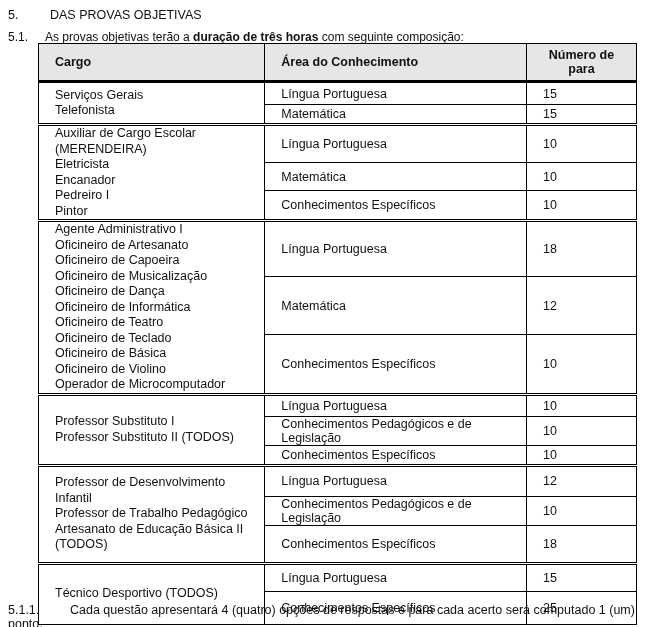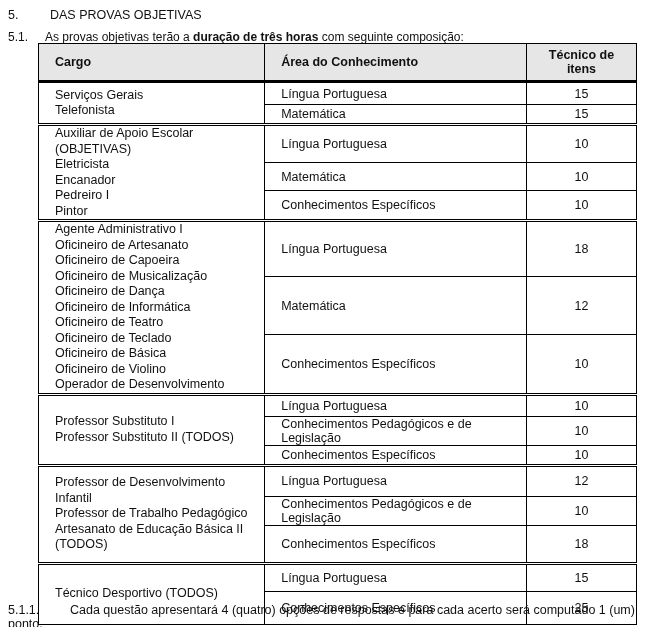--- a/index.html
+++ b/index.html
@@ -21,60 +21,60 @@
   table.comp td, table.comp th {
     border: 1px solid #000; padding: 0 16px; vertical-align: middle;
   }
   table.comp th {
     background: #e6e6e6; font-weight: bold; text-align: left; height: 36px;
     border-bottom: 3px solid #000;
   }
   table.comp th.num-col { text-align: center; line-height: 14px; }
   table.comp td.cargo { width: 216px; line-height: 15.5px; }
   table.comp td.area { width: 262px; }
-  table.comp td.count { width: 84px; text-align: center; }
+  table.comp td.count { width: 84px; text-align: left; }
   tr.group-start td { border-top: 3px double #000; }
   tr.group-first td { border-top: 3px solid #000; }
   .cargo-line { display: block; }
 </style>
 </head>
 <body>
 
 <div class="heading">
   <span class="num">5.</span><span>DAS PROVAS OBJETIVAS</span>
 </div>
 
 <div class="intro">
   <span class="num">5.1.</span><span>As provas objetivas terão a </span><b>duração de três horas</b><span> com seguinte composição:</span>
 </div>
 
 <table class="comp">
   <thead>
     <tr>
       <th>Cargo</th>
       <th>Área do Conhecimento</th>
-      <th class="num-col">Técnico de itens</th>
+      <th class="num-col">Número de para</th>
     </tr>
   </thead>
   <tbody id="tbody">
       <tr class="group-first" style="height: 23px; margin-top: 20px;">
         <td class="cargo" rowspan="2">
           <span class="cargo-line">Serviços Gerais</span>
           <span class="cargo-line">Telefonista</span>
         </td>
         <td class="area">Língua Portuguesa</td>
         <td class="count">15</td>
       </tr>
       <tr style="height: 20px;">
         <td class="area">Matemática</td>
         <td class="count">15</td>
       </tr>
       <tr class="group-start" style="height: 31px;">
         <td class="cargo" rowspan="3">
-          <span class="cargo-line">Auxiliar de Apoio Escolar (OBJETIVAS)</span>
+          <span class="cargo-line">Auxiliar de Cargo Escolar (MERENDEIRA)</span>
           <span class="cargo-line">Eletricista</span>
           <span class="cargo-line">Encanador</span>
           <span class="cargo-line">Pedreiro I</span>
           <span class="cargo-line">Pintor</span>
         </td>
         <td class="area">Língua Portuguesa</td>
         <td class="count">10</td>
       </tr>
       <tr style="height: 23px;">
         <td class="area">Matemática</td>
@@ -89,21 +89,21 @@
           <span class="cargo-line">Agente Administrativo I</span>
           <span class="cargo-line">Oficineiro de Artesanato</span>
           <span class="cargo-line">Oficineiro de Capoeira</span>
           <span class="cargo-line">Oficineiro de Musicalização</span>
           <span class="cargo-line">Oficineiro de Dança</span>
           <span class="cargo-line">Oficineiro de Informática</span>
           <span class="cargo-line">Oficineiro de Teatro</span>
           <span class="cargo-line">Oficineiro de Teclado</span>
           <span class="cargo-line">Oficineiro de Básica</span>
           <span class="cargo-line">Oficineiro de Violino</span>
-          <span class="cargo-line">Operador de Desenvolvimento</span>
+          <span class="cargo-line">Operador de Microcomputador</span>
         </td>
         <td class="area">Língua Portuguesa</td>
         <td class="count">18</td>
       </tr>
       <tr style="height: 56px;">
         <td class="area">Matemática</td>
         <td class="count">12</td>
       </tr>
       <tr style="height: 58px;">
         <td class="area">Conhecimentos Específicos</td>

